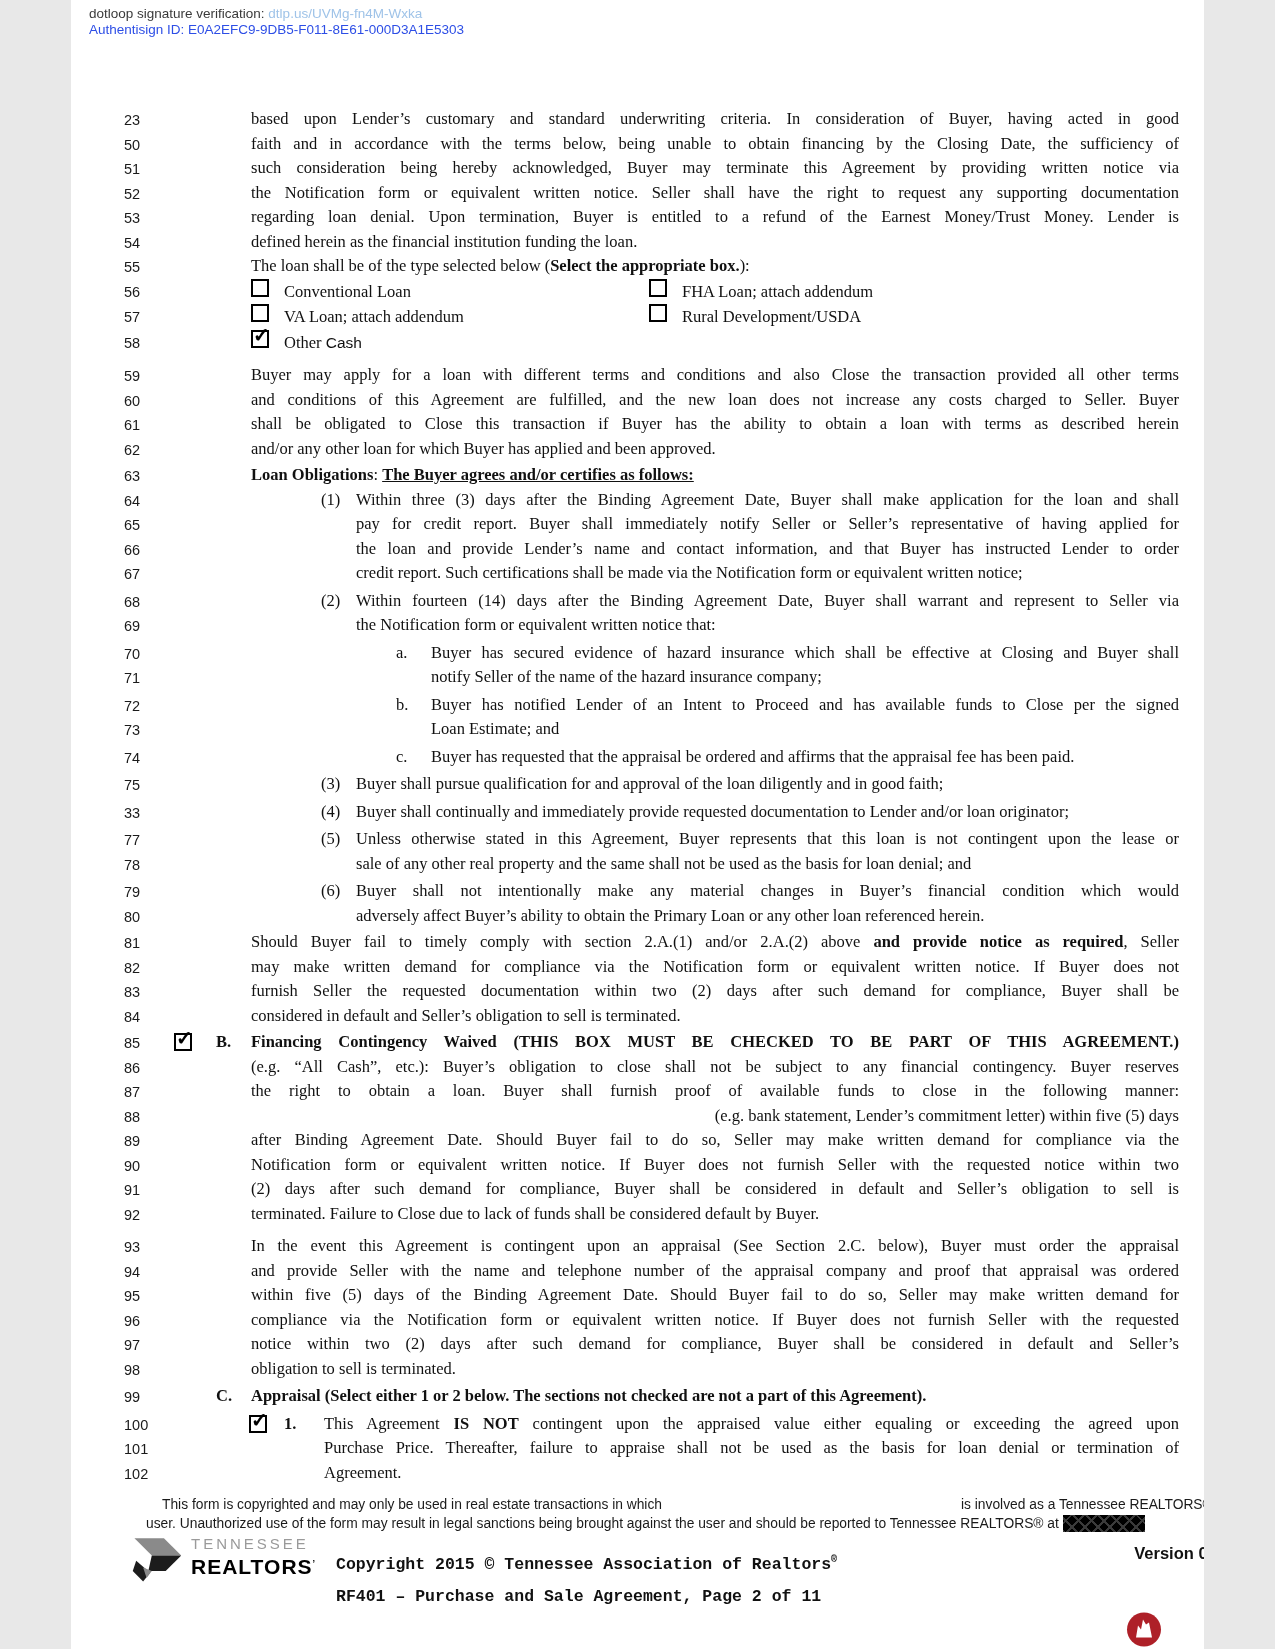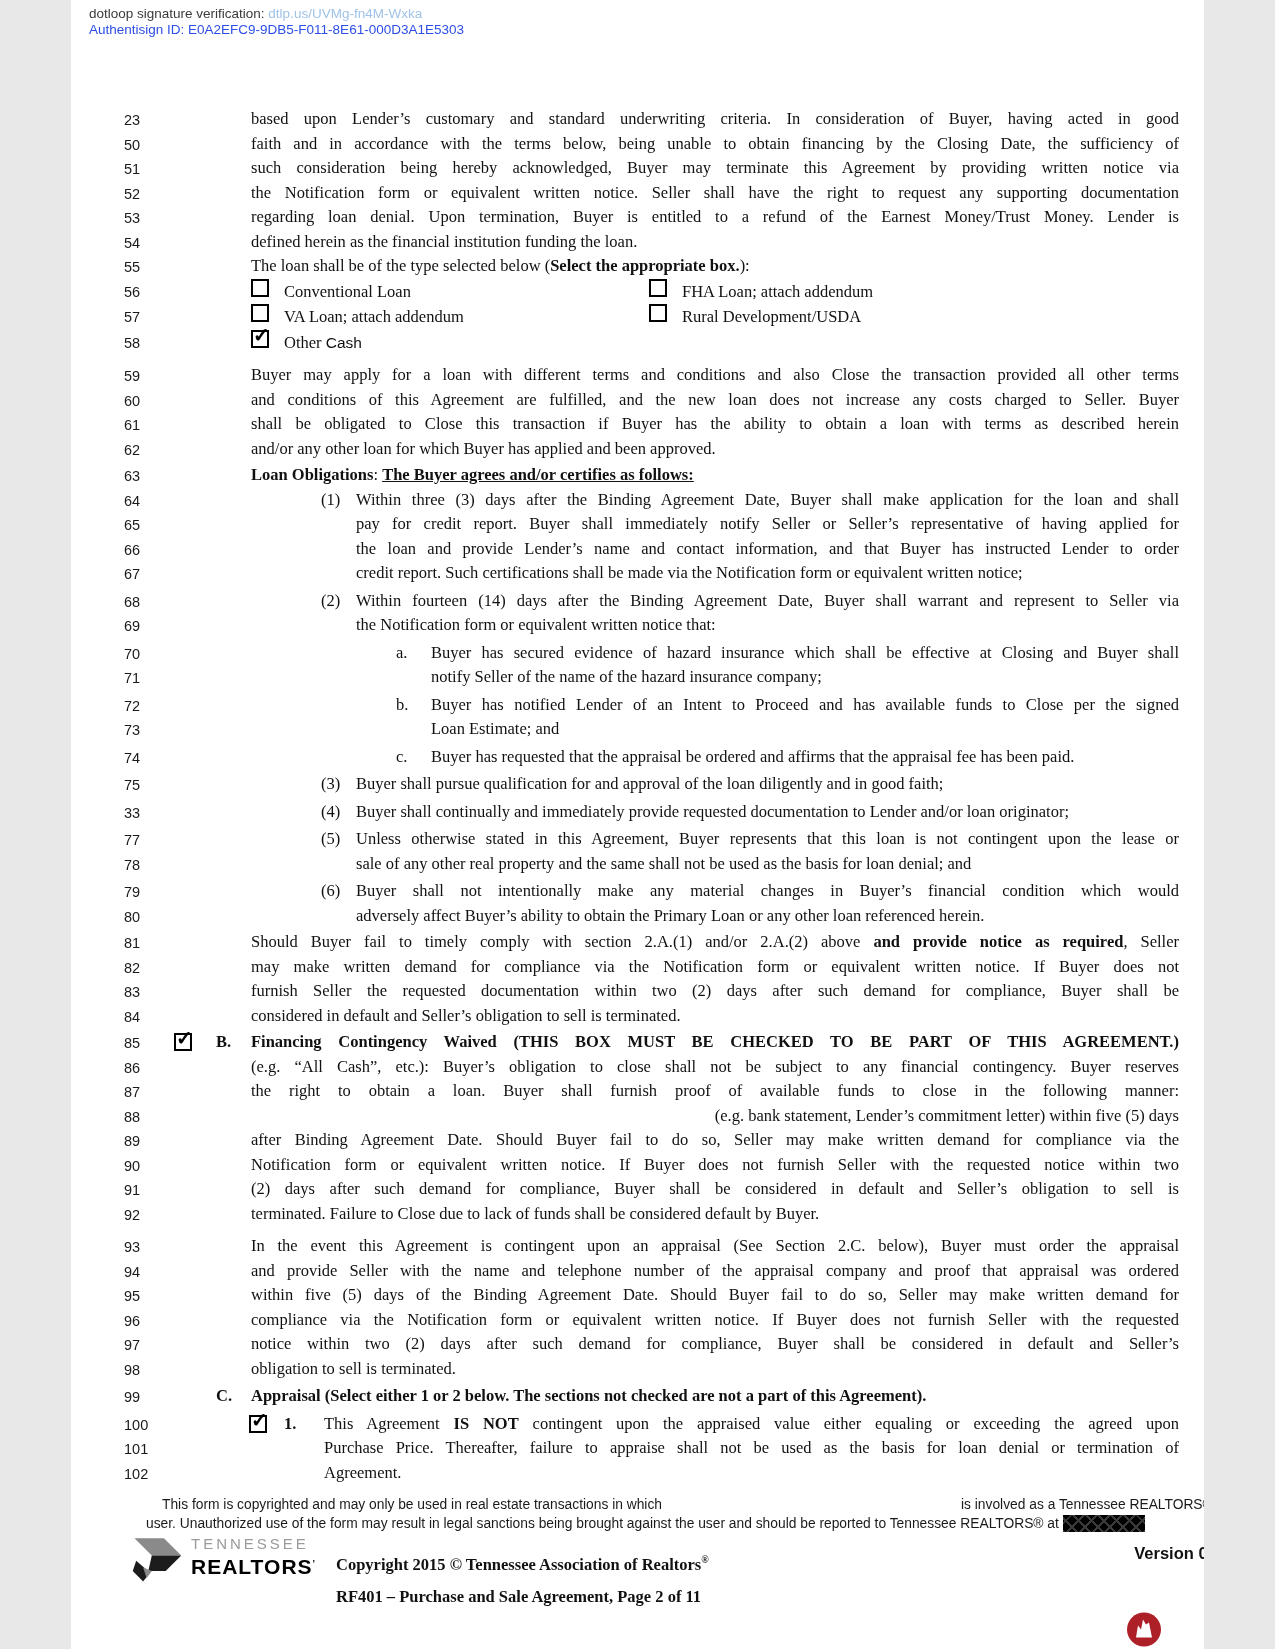--- a/index.html
+++ b/index.html
@@ -55,21 +55,21 @@
   #legal .gap{flex:1;}
   #redacted{display:inline-block;width:82px;height:17px;vertical-align:-4px;background:
      repeating-linear-gradient(45deg,#3a3a3a 0 2px,transparent 2px 9px),
      repeating-linear-gradient(-45deg,#3a3a3a 0 2px,transparent 2px 9px),#000;}
   #brand{position:absolute;left:60px;top:1536px;display:flex;align-items:flex-start;}
   #brand .btxt{margin-left:8px;}
   #brand .b1{font-family:"Liberation Sans",sans-serif;font-size:15px;letter-spacing:3px;color:#9a9a9a;line-height:16px;}
   #brand .b2{font-family:"Liberation Sans",sans-serif;font-size:21px;font-weight:bold;color:#000000;
              letter-spacing:1px;line-height:22px;}
   #brand .b2 sup{font-size:9px;}
-  #copyr{position:absolute;left:265px;top:1544px;font-family:Liberation Serif, serif;font-size:16.5px;
+  #copyr{position:absolute;left:265px;top:1544px;font-family:Liberation Mono, monospace;font-size:16.5px;
          font-weight:bold;line-height:32px;color:#111;}
   #copyr sup{font-size:10px;}
   #version{position:absolute;left:960px;top:1544px;width:250px;text-align:right;
            font-family:"Liberation Sans",sans-serif;font-size:16.5px;font-weight:bold;color:#111;}
   #translogo{position:absolute;left:1055px;top:1610px;display:flex;align-items:flex-start;flex-direction:column;}
   #translogo .tl-text{margin-left:8px;margin-top:7px;}
   #translogo .tl-name{font-family:"Liberation Sans",sans-serif;font-weight:bold;font-size:17px;
            letter-spacing:0.5px;color:#1c1c1c;line-height:18px;}
   #translogo .tl-sub{margin-top:4px;height:4px;width:118px;background:
            repeating-linear-gradient(90deg,#b9b9b9 0 9px,transparent 9px 13px);}

